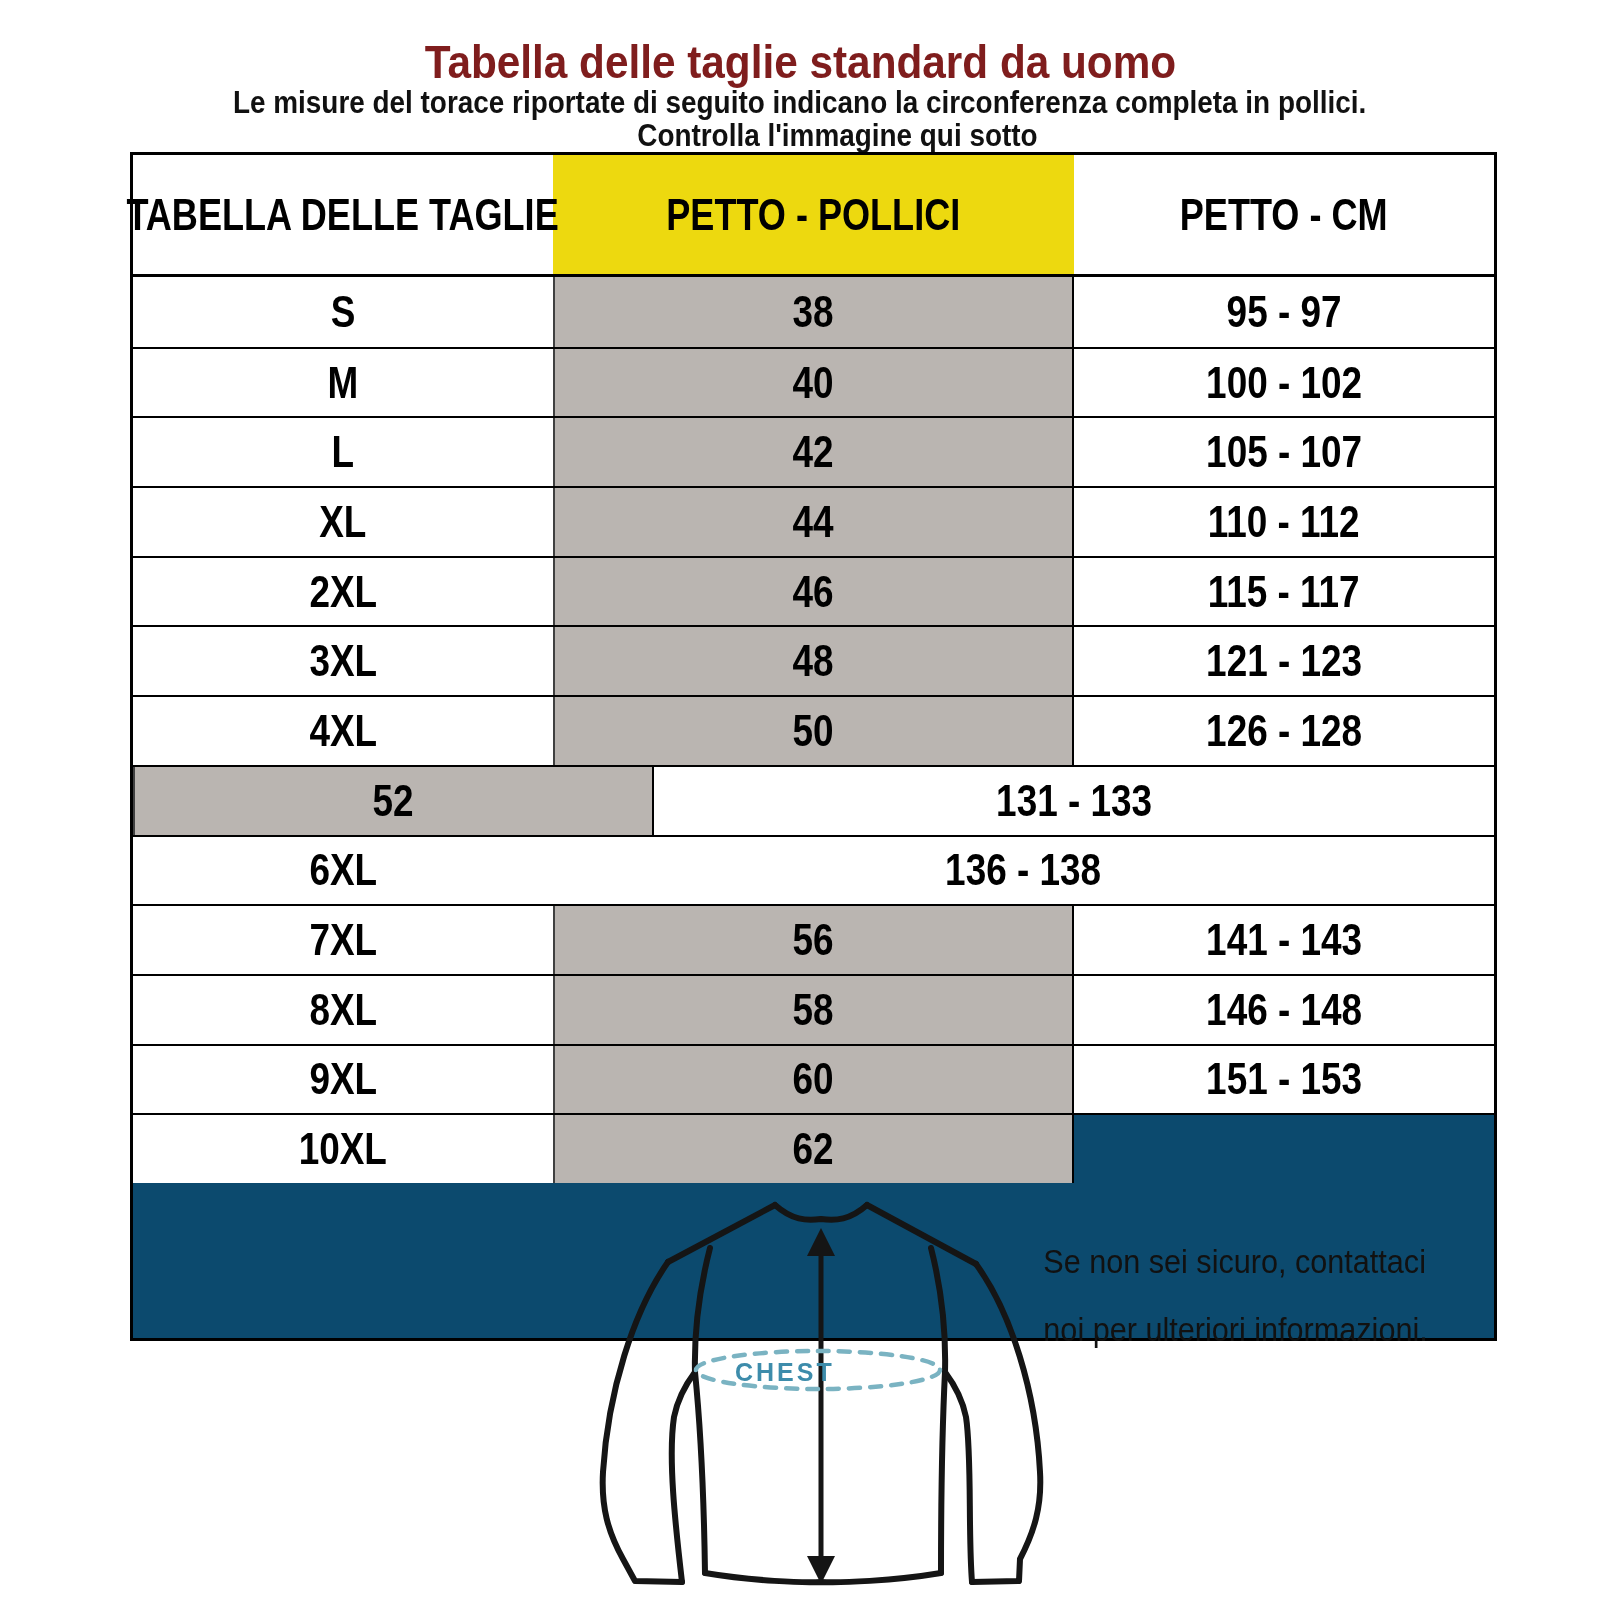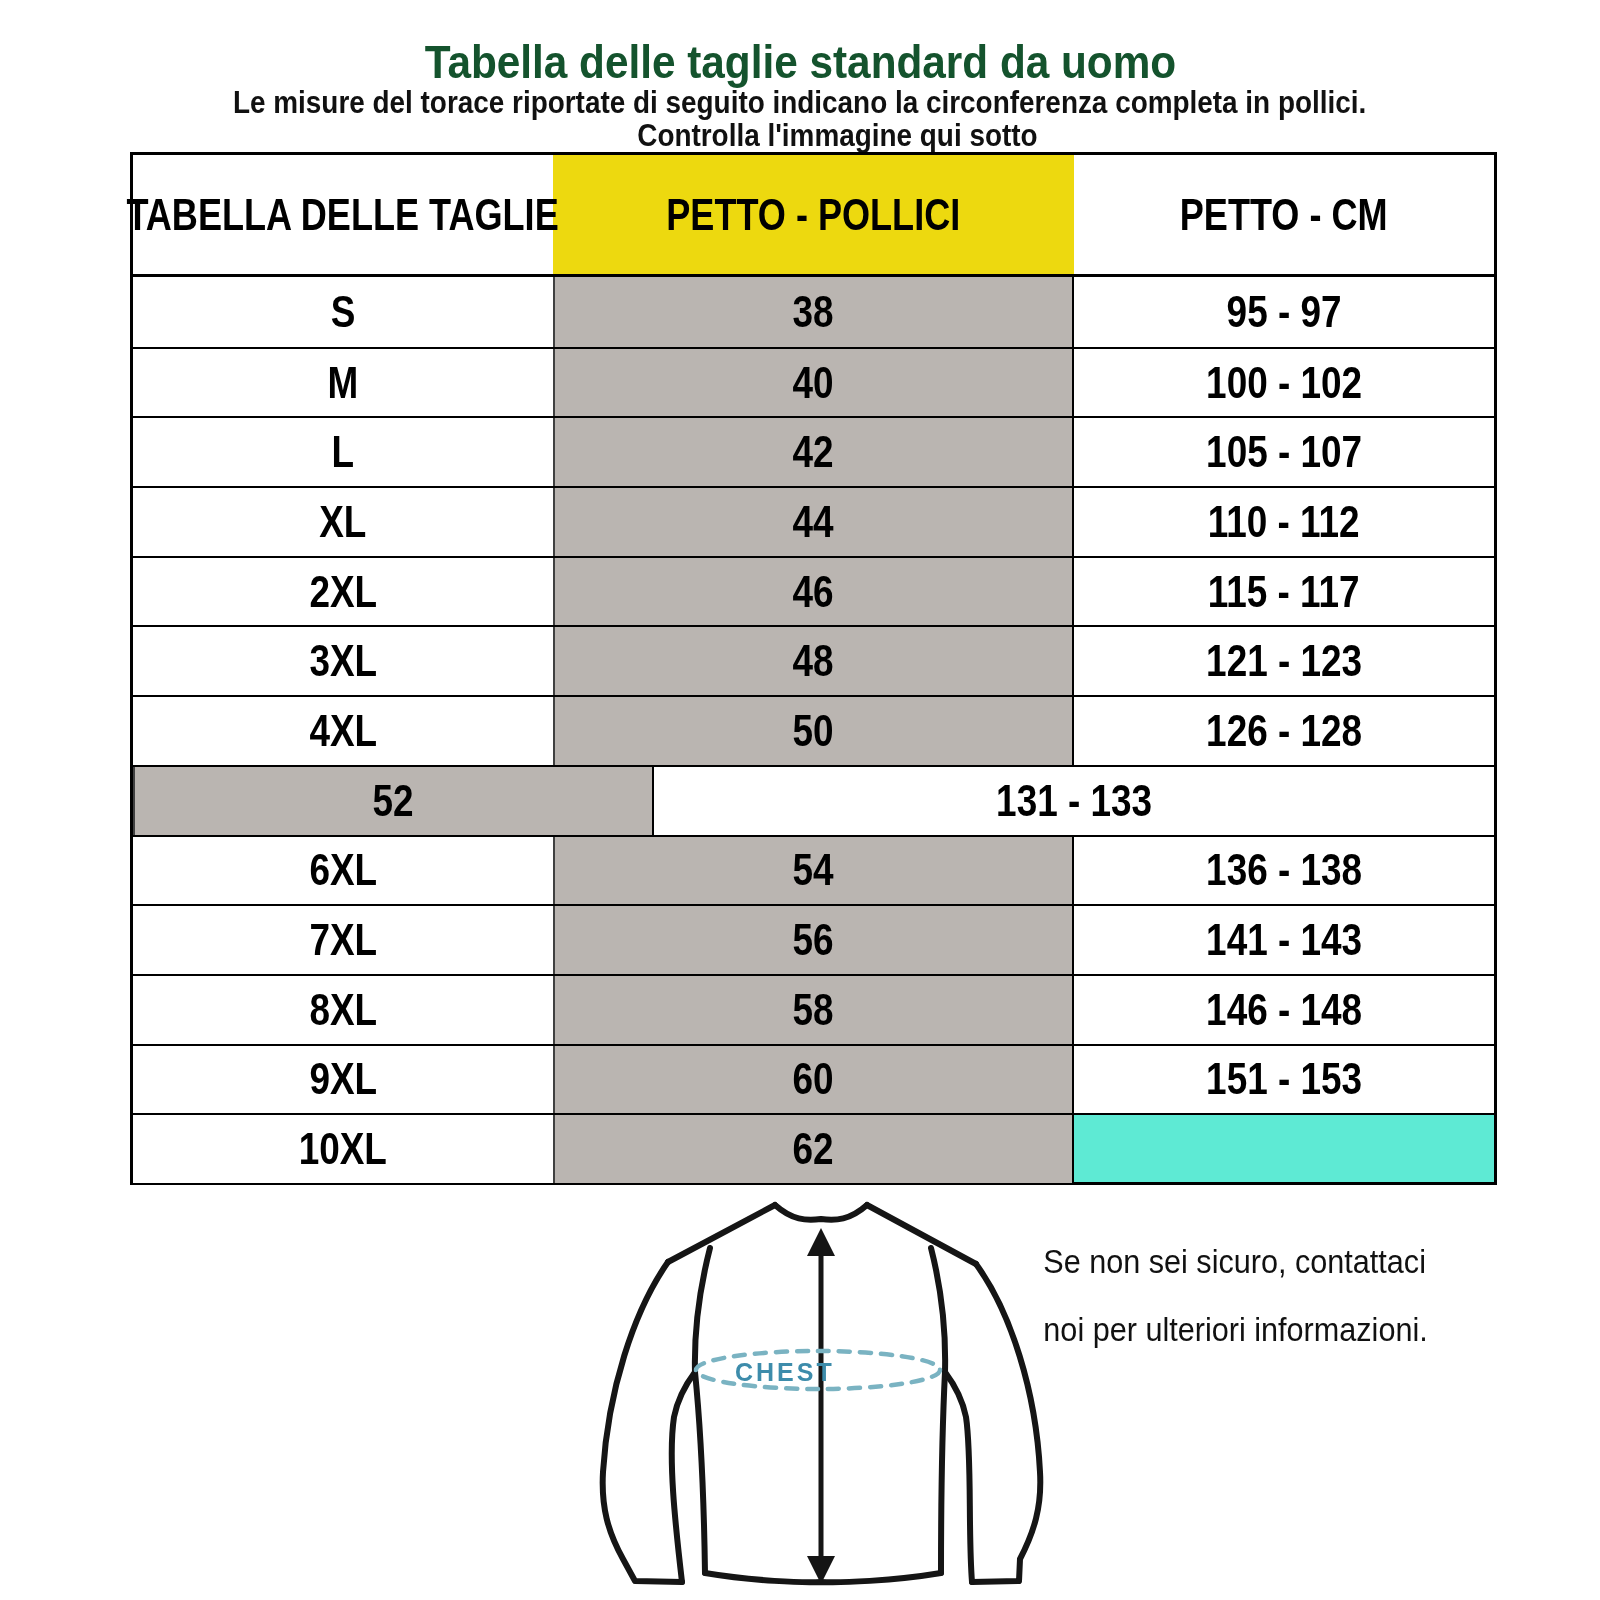--- a/index.html
+++ b/index.html
@@ -5,32 +5,32 @@
   html,body{margin:0;padding:0;}
   body{
     width:1600px;height:1600px;position:relative;background:#ffffff;
     font-family:"Liberation Sans", sans-serif;overflow:hidden;
   }
   .cond{display:inline-block;transform:scaleX(0.82);transform-origin:center;white-space:nowrap;}
   .cond90{display:inline-block;transform:scaleX(0.90);transform-origin:center;white-space:nowrap;}
 
   .page-title{
     position:absolute;top:36px;left:0;width:100%;text-align:center;
-    color:#14532d;font-size:47px;font-weight:700;line-height:52px;
+    color:#7f1d1d;font-size:47px;font-weight:700;line-height:52px;
   }
   .subtitle{
     position:absolute;left:0;width:100%;text-align:center;
     color:#111111;font-size:31px;font-weight:700;line-height:34px;
   }
   .subtitle.s1{top:86px;}
   .subtitle.s2{top:119px;margin-left:37px;}
 
   .size-table{
-    position:absolute;left:130px;top:152px;width:1367px;height:1033px;
-    border:3px solid #000;box-sizing:border-box;background:#5eead4;
+    position:absolute;left:130px;top:152px;width:1367px;height:1189px;
+    border:3px solid #000;box-sizing:border-box;background:#0c4a6e;
   }
   .thead{
     display:flex;height:122px;background:#edd90f;border-bottom:3px solid #000;
     box-sizing:border-box;
   }
   .thead .hc{
     display:flex;align-items:center;justify-content:center;
     font-size:44px;font-weight:700;color:#000;box-sizing:border-box;
   }
   .tbody{position:relative;}
@@ -155,23 +155,20 @@
           <span class="cond">52</span>
         </div>
       <div class="cell c3">
           <span class="cond">131 - 133</span>
         </div>
     </div>
     <div class="trow">
       <div class="cell c1">
           <span class="cond">6XL</span>
         </div>
-      <div class="cell c2">
-          <span class="cond">54</span>
-        </div>
       <div class="cell c3">
           <span class="cond">136 - 138</span>
         </div>
     </div>
     <div class="trow">
       <div class="cell c1">
           <span class="cond">7XL</span>
         </div>
       <div class="cell c2">
           <span class="cond">56</span>

